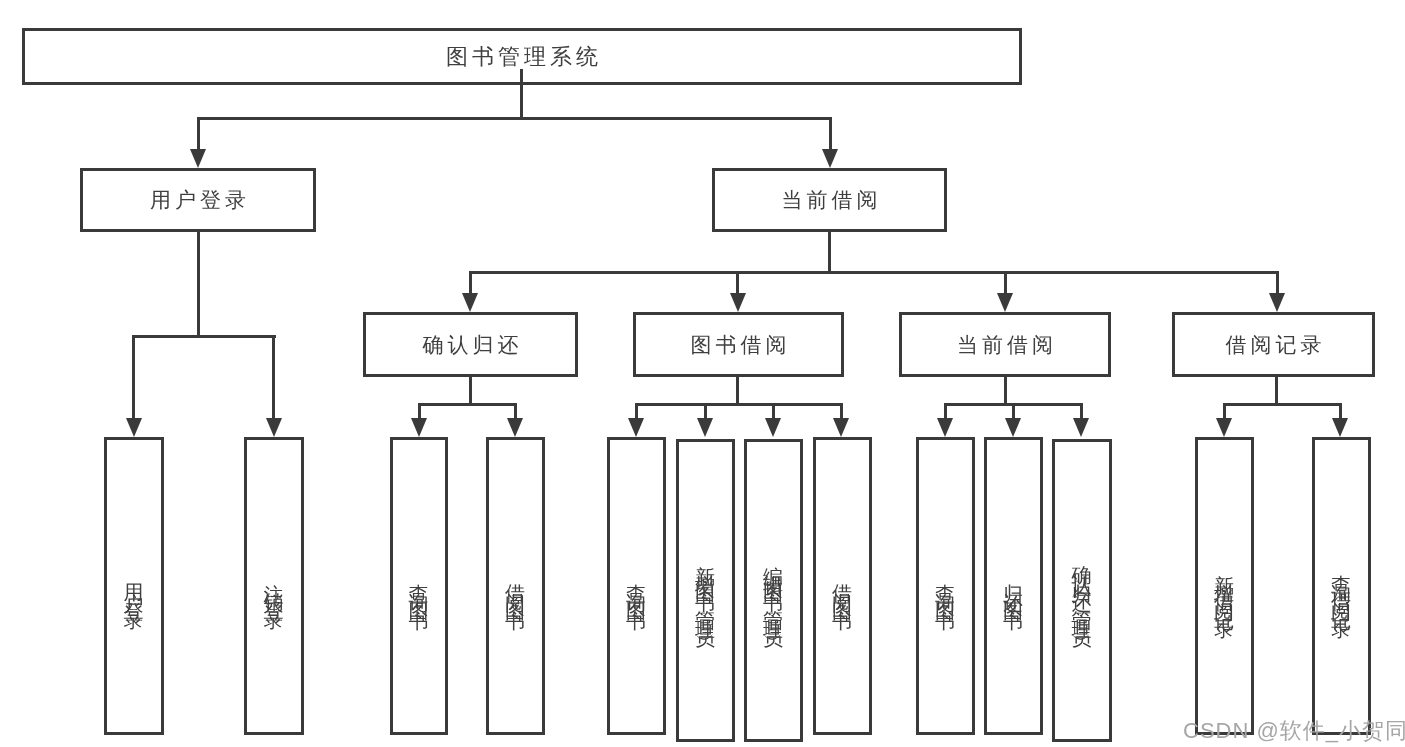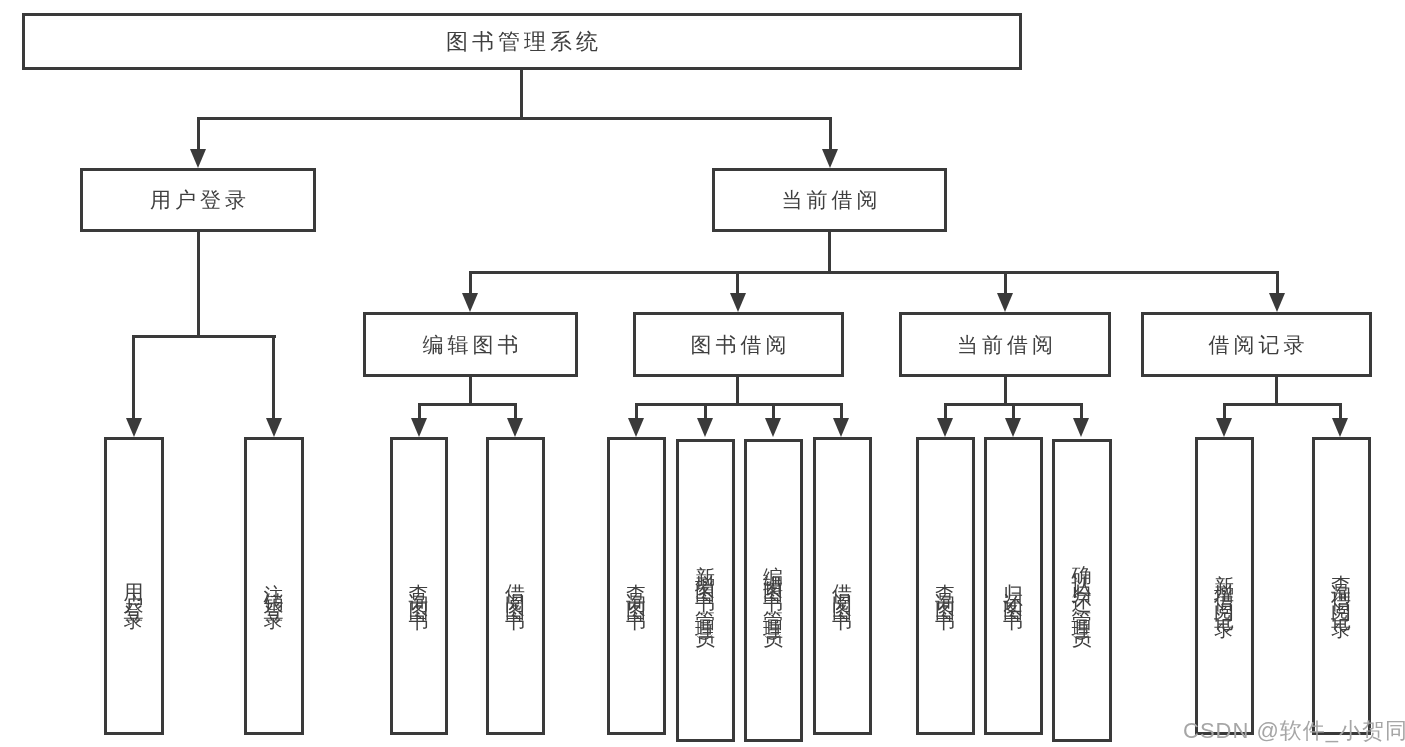--- a/index.html
+++ b/index.html
@@ -59,21 +59,21 @@
     letter-spacing:1px;
     color:var(--watermark);
     white-space:nowrap;
   }
 </style>
 </head>
 <body>
 
 <div class="stage">
 
-  <div class="box hbox root-label" style="left:22px;top:13px;width:1000px;height:57px">图书管理系统</div>
+  <div class="box hbox root-label" style="left:22px;top:28px;width:1000px;height:57px">图书管理系统</div>
 
   <div class="line" style="left:520px;top:69px;width:3px;height:51px"></div>
   <div class="line" style="left:197px;top:117px;width:635px;height:3px"></div>
   <div class="line" style="left:197px;top:117px;width:3px;height:35px"></div>
   <div class="arrow" style="left:190px;top:149px"></div>
   <div class="line" style="left:829px;top:117px;width:3px;height:35px"></div>
   <div class="arrow" style="left:822px;top:149px"></div>
 
   <div class="box hbox" style="left:80px;top:168px;width:236px;height:64px">用户登录</div>
   <div class="box hbox" style="left:712px;top:168px;width:235px;height:64px">当前借阅</div>
@@ -89,24 +89,24 @@
   <div class="line" style="left:469px;top:271px;width:810px;height:3px"></div>
   <div class="line" style="left:469px;top:271px;width:3px;height:24px"></div>
   <div class="arrow" style="left:462px;top:293px"></div>
   <div class="line" style="left:736px;top:271px;width:3px;height:24px"></div>
   <div class="arrow" style="left:730px;top:293px"></div>
   <div class="line" style="left:1004px;top:271px;width:3px;height:24px"></div>
   <div class="arrow" style="left:997px;top:293px"></div>
   <div class="line" style="left:1276px;top:271px;width:3px;height:24px"></div>
   <div class="arrow" style="left:1269px;top:293px"></div>
 
-  <div class="box hbox" style="left:363px;top:312px;width:215px;height:65px">编辑图书</div>
+  <div class="box hbox" style="left:363px;top:312px;width:215px;height:65px">确认归还</div>
   <div class="box hbox" style="left:633px;top:312px;width:211px;height:65px">图书借阅</div>
   <div class="box hbox" style="left:899px;top:312px;width:212px;height:65px">当前借阅</div>
-  <div class="box hbox" style="left:1141px;top:312px;width:231px;height:65px">借阅记录</div>
+  <div class="box hbox" style="left:1172px;top:312px;width:203px;height:65px">借阅记录</div>
 
   <div class="line" style="left:469px;top:377px;width:3px;height:28px"></div>
   <div class="line" style="left:418px;top:403px;width:99px;height:3px"></div>
   <div class="line" style="left:418px;top:403px;width:3px;height:17px"></div>
   <div class="arrow" style="left:411px;top:418px"></div>
   <div class="line" style="left:514px;top:403px;width:3px;height:17px"></div>
   <div class="arrow" style="left:507px;top:418px"></div>
 
   <div class="line" style="left:736px;top:377px;width:3px;height:28px"></div>
   <div class="line" style="left:635px;top:403px;width:208px;height:3px"></div>

